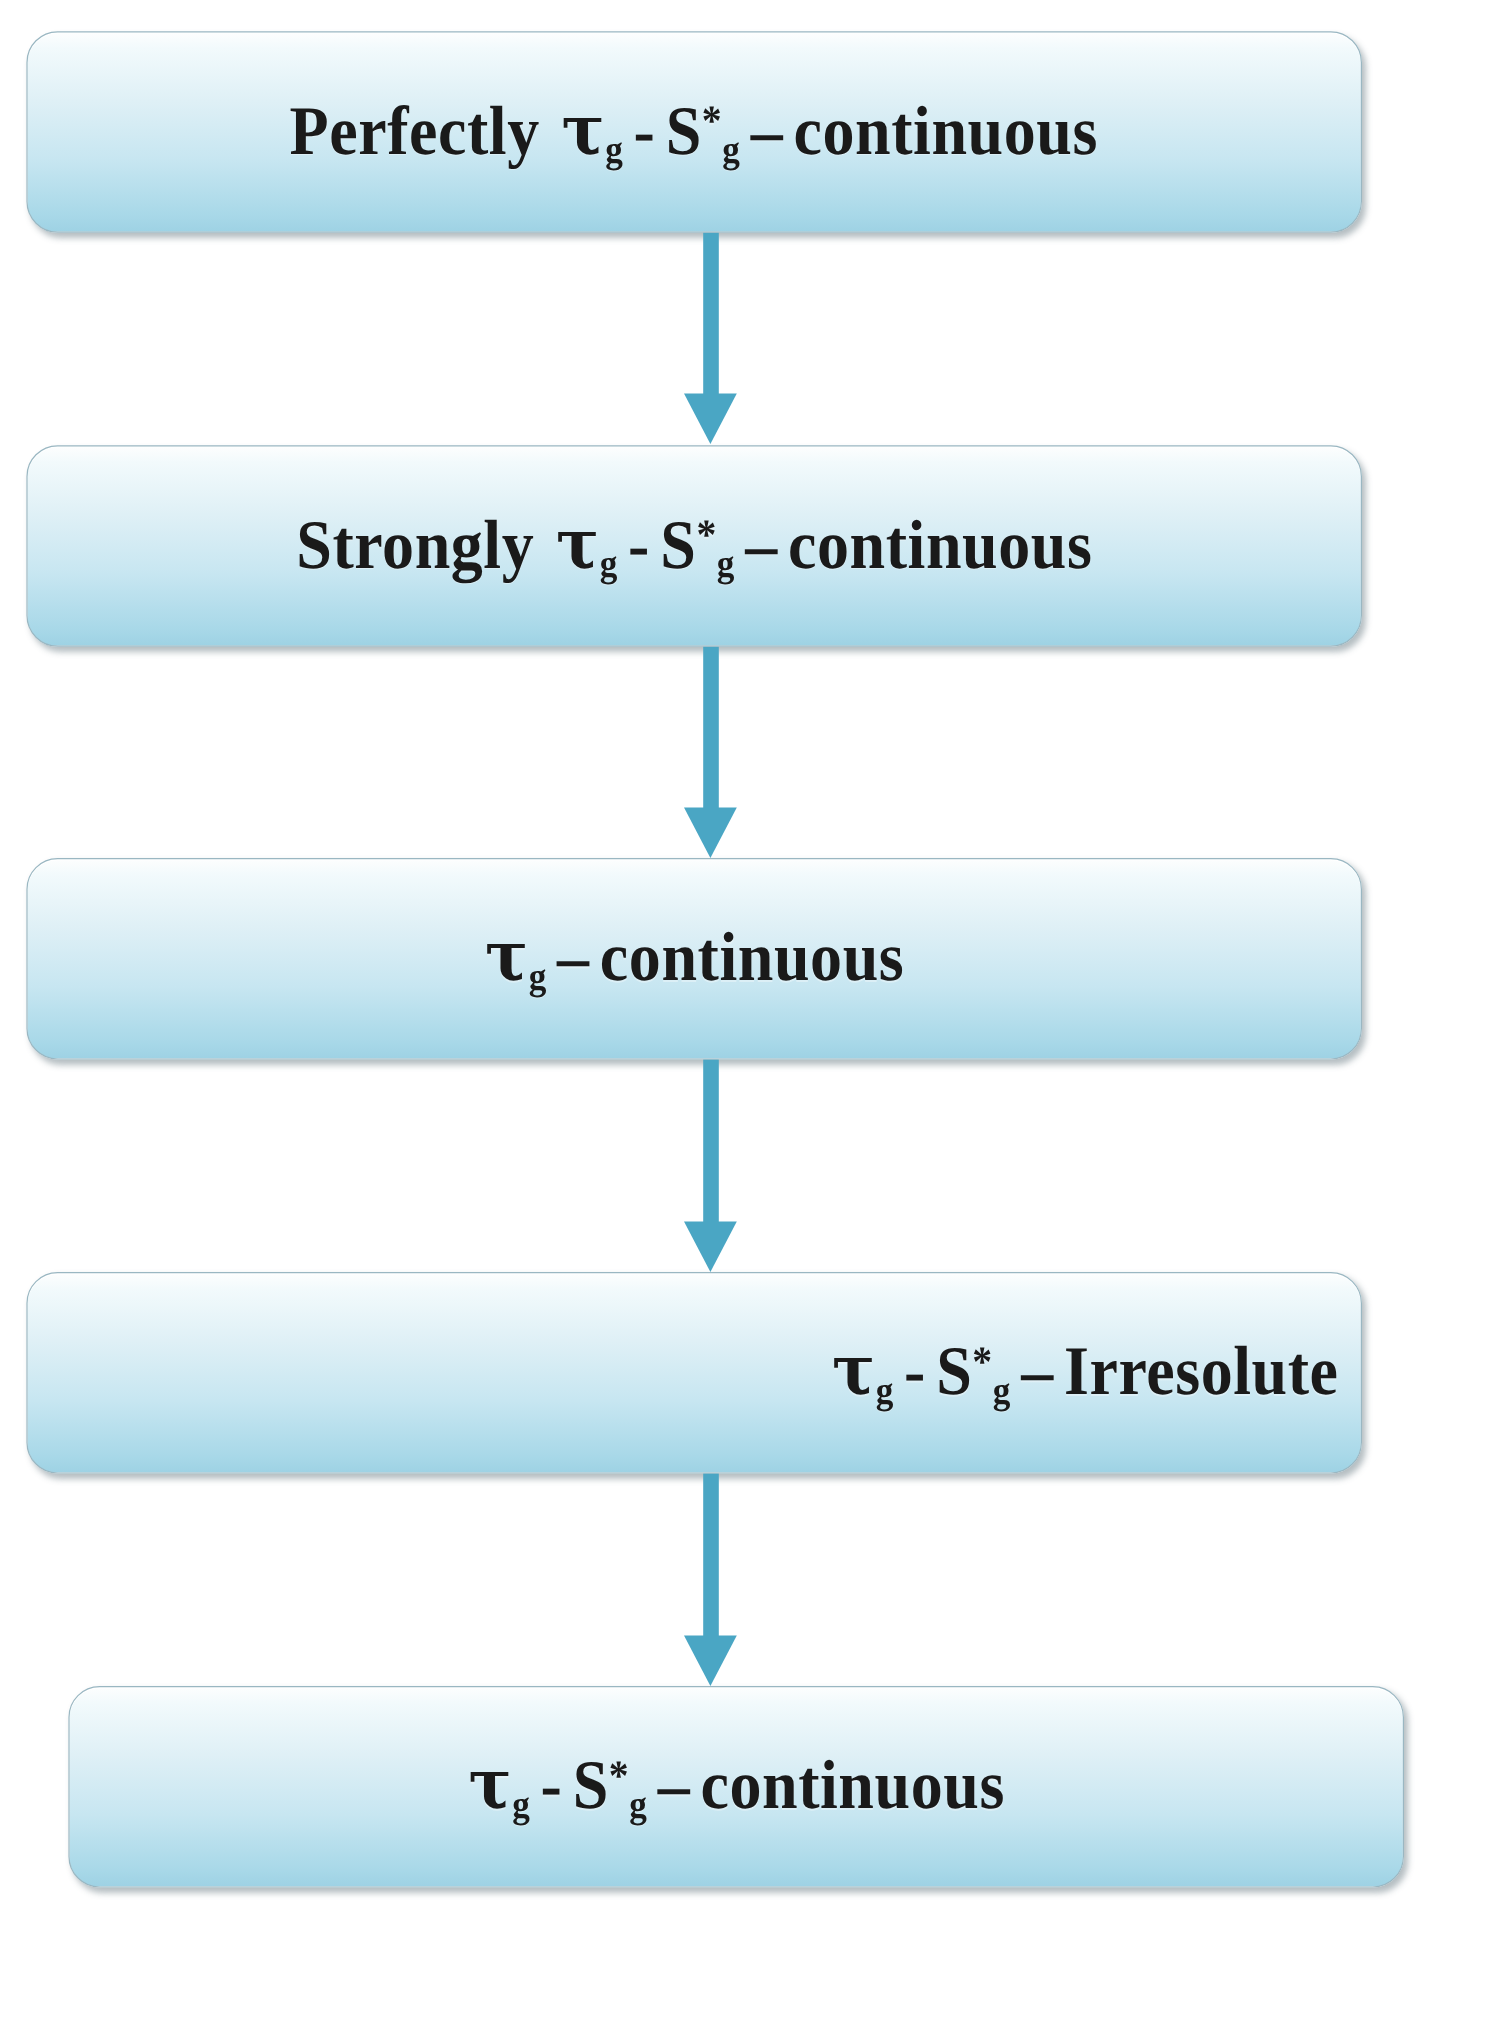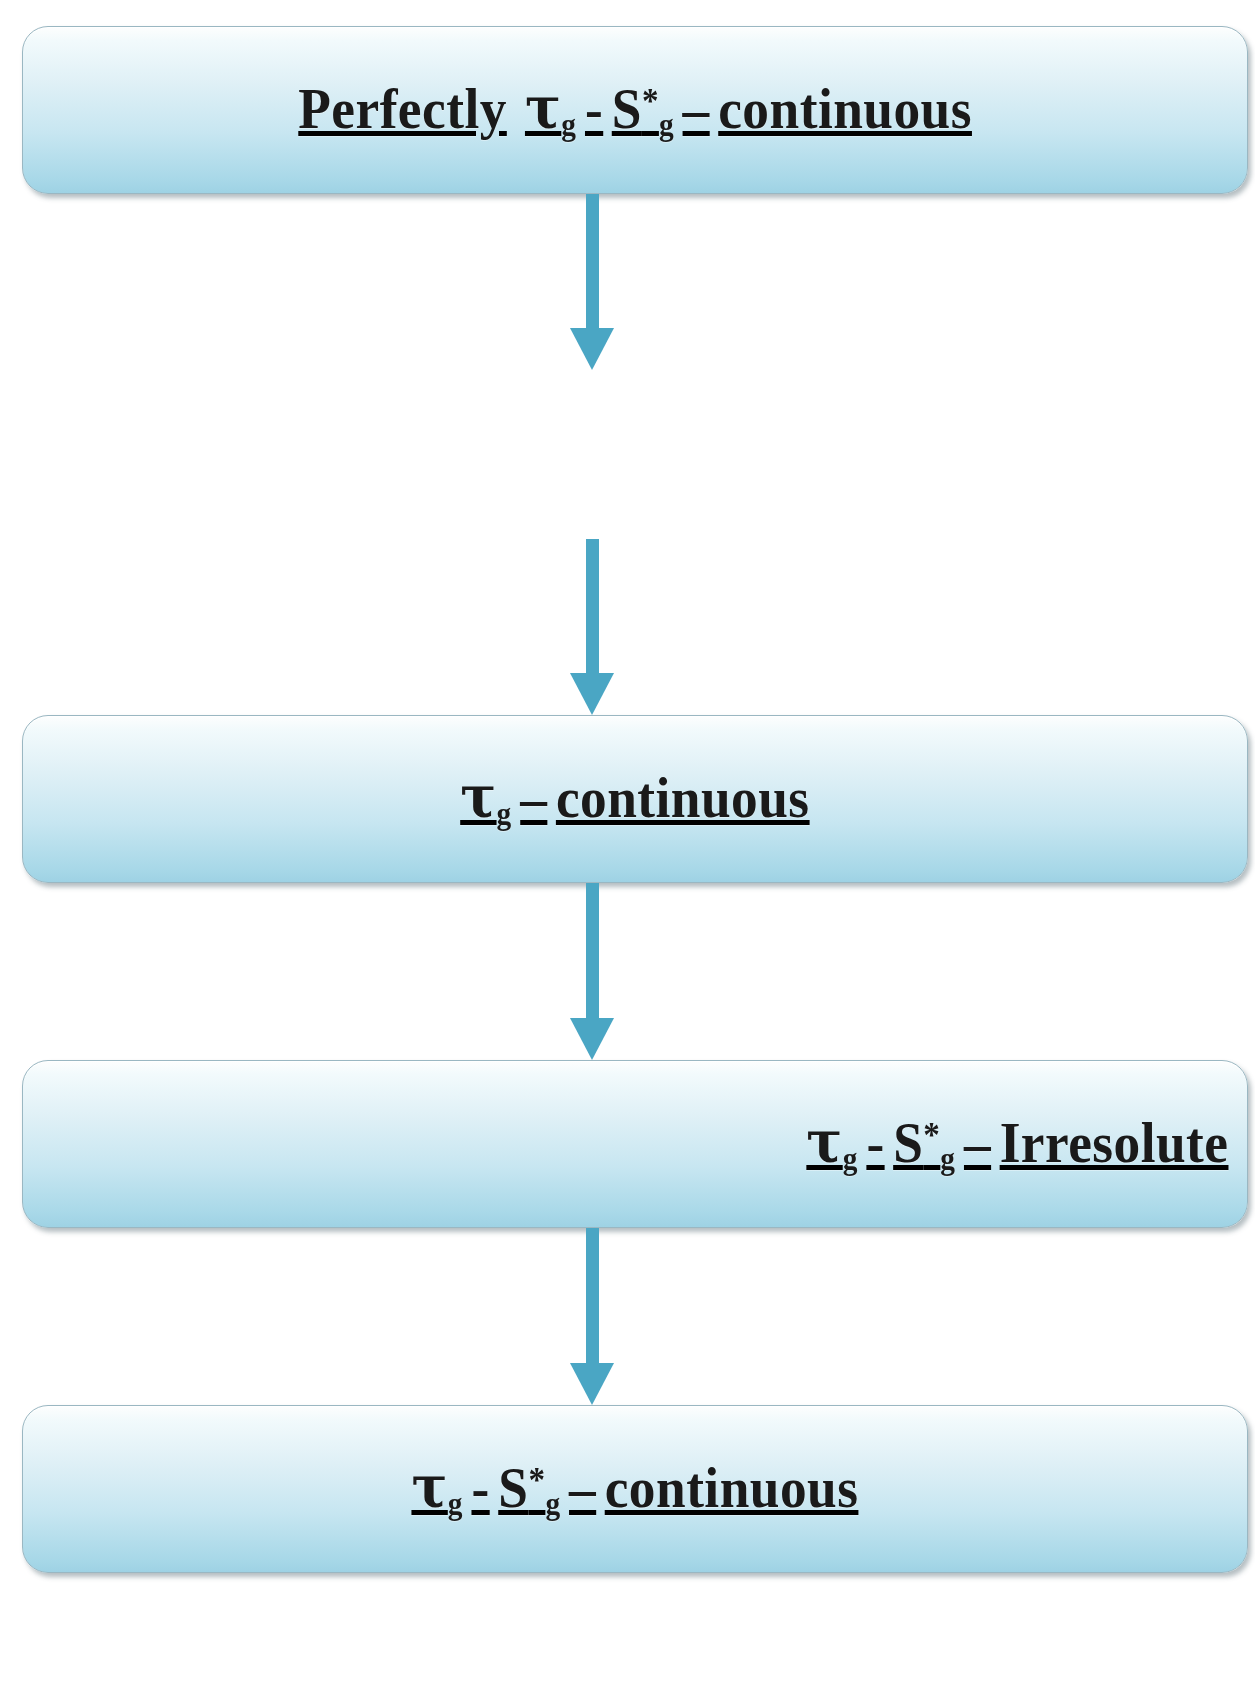--- a/index.html
+++ b/index.html
@@ -6,28 +6,28 @@
   body{
     width:1255px;height:1703px;
     font-family:"Liberation Serif", serif;
     position:relative;overflow:hidden;
   }
   #stage{position:absolute;left:0;top:0;width:1255px;height:1703px;background:#fff;}
 
   .node{
     position:absolute;
     left:22px;
-    width:1226px;
+    width:1113px;
     height:168px;
     border-radius:26px;
     background:linear-gradient(to bottom,#fdfefe 0%,#f2fafc 8%,#dff0f6 34%,#c7e6f1 64%,#a8d8e8 92%,#9ed2e4 100%);
     border:1px solid #9ab7c2;
     box-shadow:3px 4px 5px rgba(90,110,120,0.45), inset 0 1px 0 rgba(255,255,255,0.9);
     box-sizing:border-box;
-    display:flex;align-items:center;justify-content:center;text-decoration:underline;
+    display:flex;align-items:center;justify-content:center;
   }
   .node .label{
     font-size:58px;
     font-weight:700;
     color:#1a1a1a;
     letter-spacing:0.5px;
     white-space:nowrap;
     line-height:1;
     transform:scaleX(0.92);
     text-shadow:0 1px 0 rgba(255,255,255,0.35);
@@ -36,21 +36,21 @@
   .label sub{font-size:0.55em;vertical-align:-0.22em;font-weight:700;}
   .label sup{font-size:0.62em;vertical-align:0.42em;font-weight:700;}
   .label .sp{display:inline-block;width:0.16em;}
   .label .sp-wide{display:inline-block;width:0.34em;}
 
   
   #node-0{top:26px;}
   #node-1{top:371px;}
   #node-2{top:715px;align-items:center;}
   #node-3{top:1060px;justify-content:flex-end;}
-  #node-4{top:1405px;}
+  #node-4{top:1405px;margin-left:35px;}
 
   .arrow{position:absolute;left:570px;width:44px;}
   .arrow .shaft{
     position:absolute;left:16px;top:0;width:13px;
     background:#4aa6c4;
   }
   .arrow .head{
     position:absolute;left:0;width:0;height:0;
     border-left:22px solid transparent;
     border-right:22px solid transparent;
@@ -78,20 +78,25 @@
     <div class="label">
       <span>Perfectly</span><span class="sp-wide"></span><span class="tau">τ</span><sub>g</sub><span class="sp"></span><span>-</span><span class="sp"></span><span>S</span><sup>*</sup><sub>g</sub><span class="sp"></span><span>–</span><span class="sp"></span><span>continuous</span>
     </div>
   </div>
 
   <div class="arrow" id="arrow-0">
     <div class="shaft"></div>
     <div class="head"></div>
   </div>
 
+  <div class="node" id="node-1">
+    <div class="label">
+      <span>Strongly</span><span class="sp-wide"></span><span class="tau">τ</span><sub>g</sub><span class="sp"></span><span>-</span><span class="sp"></span><span>S</span><sup>*</sup><sub>g</sub><span class="sp"></span><span>–</span><span class="sp"></span><span>continuous</span>
+    </div>
+  </div>
 
   <div class="arrow" id="arrow-1">
     <div class="shaft"></div>
     <div class="head"></div>
   </div>
 
   <div class="node" id="node-2">
     <div class="label">
       <span class="tau">τ</span><sub>g</sub><span class="sp"></span><span>–</span><span class="sp"></span><span>continuous</span>
     </div>

